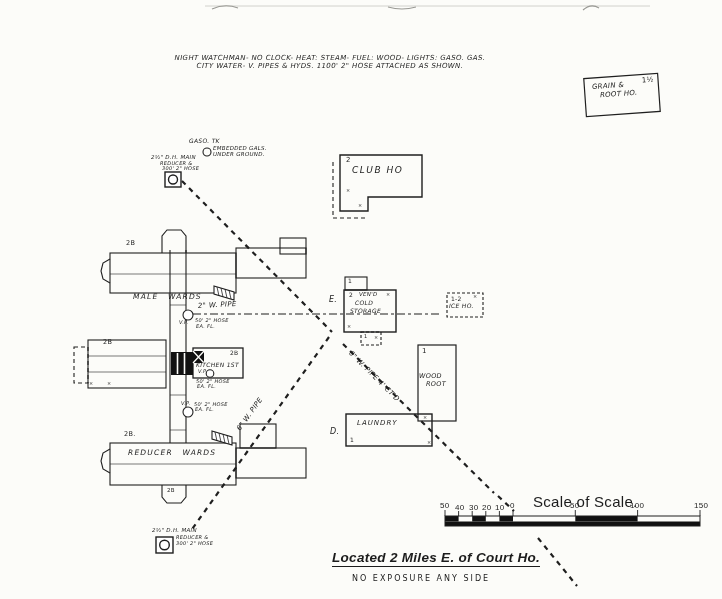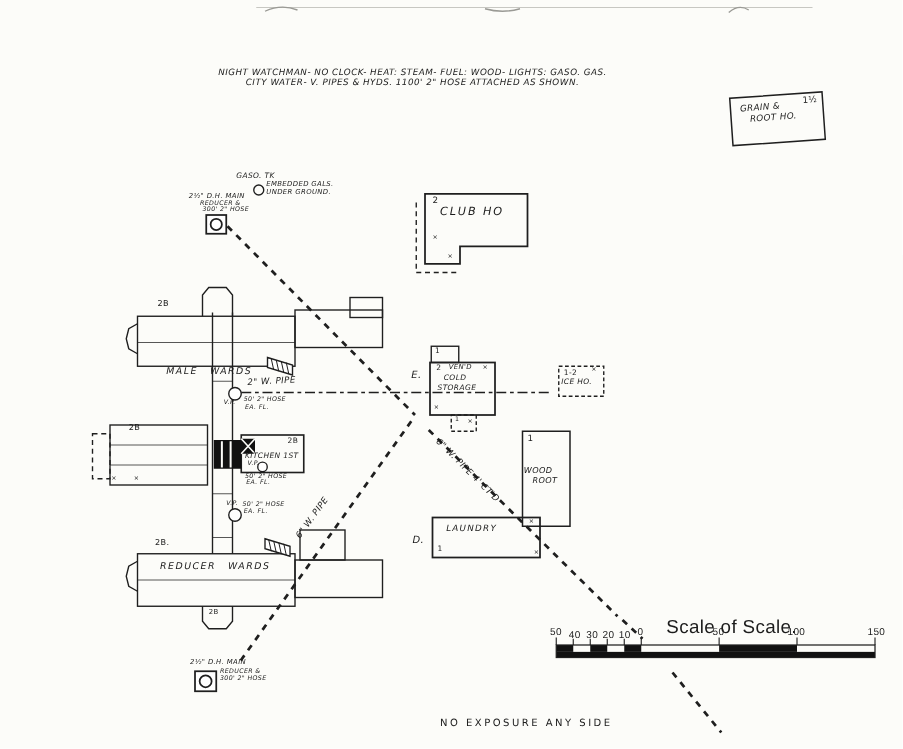--- a/index.html
+++ b/index.html
@@ -191,15 +191,16 @@
   <span class="lbl serif f8" style="left:440px;top:502px;">50</span>
   <span class="lbl serif f8" style="left:455px;top:504px;">40</span>
   <span class="lbl serif f8" style="left:469px;top:504px;">30</span>
   <span class="lbl serif f8" style="left:482px;top:504px;">20</span>
   <span class="lbl serif f8" style="left:495px;top:504px;">10</span>
   <span class="lbl serif f8" style="left:510px;top:502px;">0</span>
   <span class="lbl serif f8" style="left:570px;top:502px;">50</span>
   <span class="lbl serif f8" style="left:630px;top:502px;">100</span>
   <span class="lbl serif f8" style="left:694px;top:502px;">150</span>
 
+  <span class="lbl serif underl" style="left:332px;top:551px;font-size:13.5px;font-style:italic;font-weight:600;">Located 2 Miles E. of Court Ho.</span>
   <span class="lbl up" style="left:352px;top:575px;font-size:8px;letter-spacing:2px;">NO EXPOSURE ANY SIDE</span>
 
 </div>
 
 </body></html>

